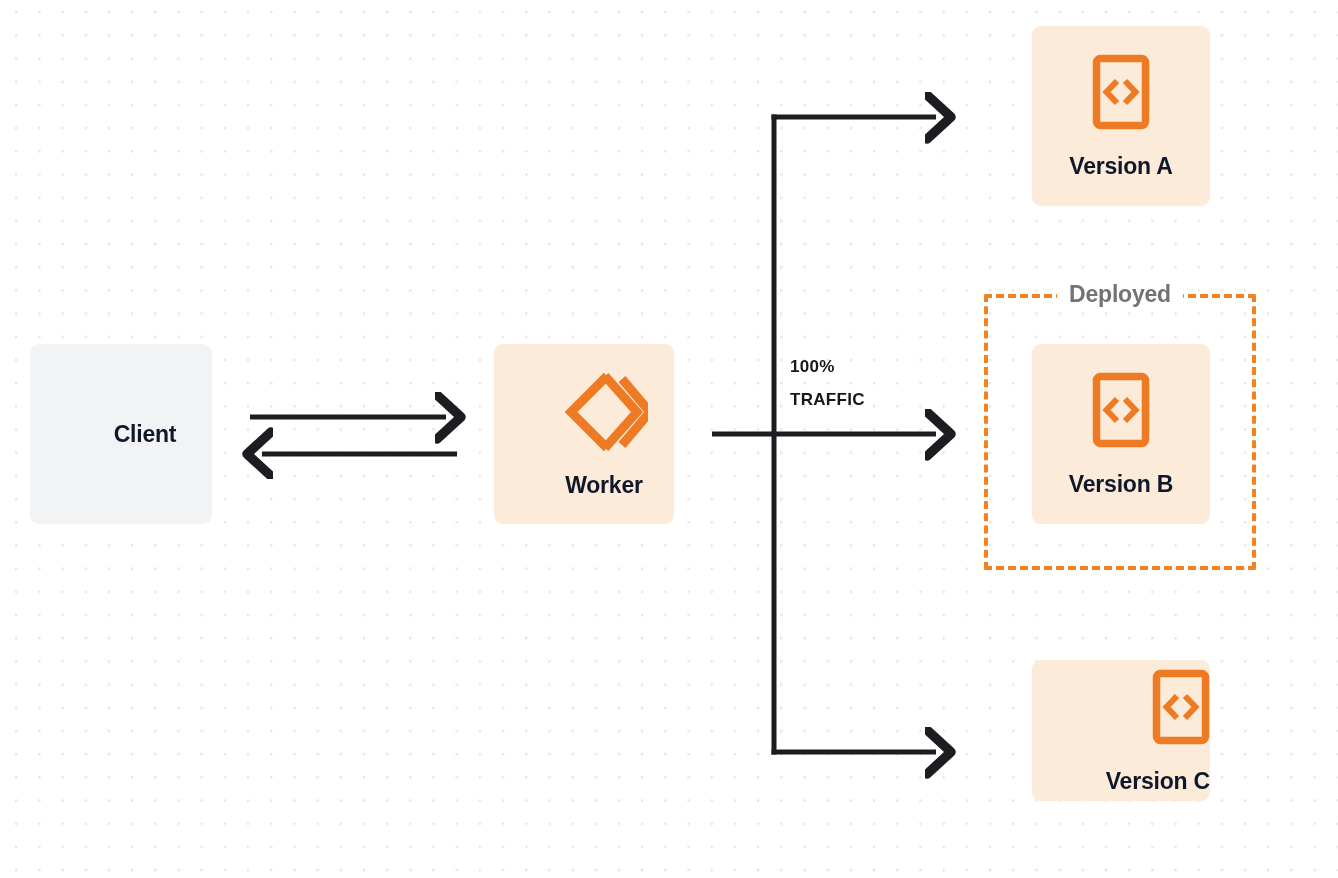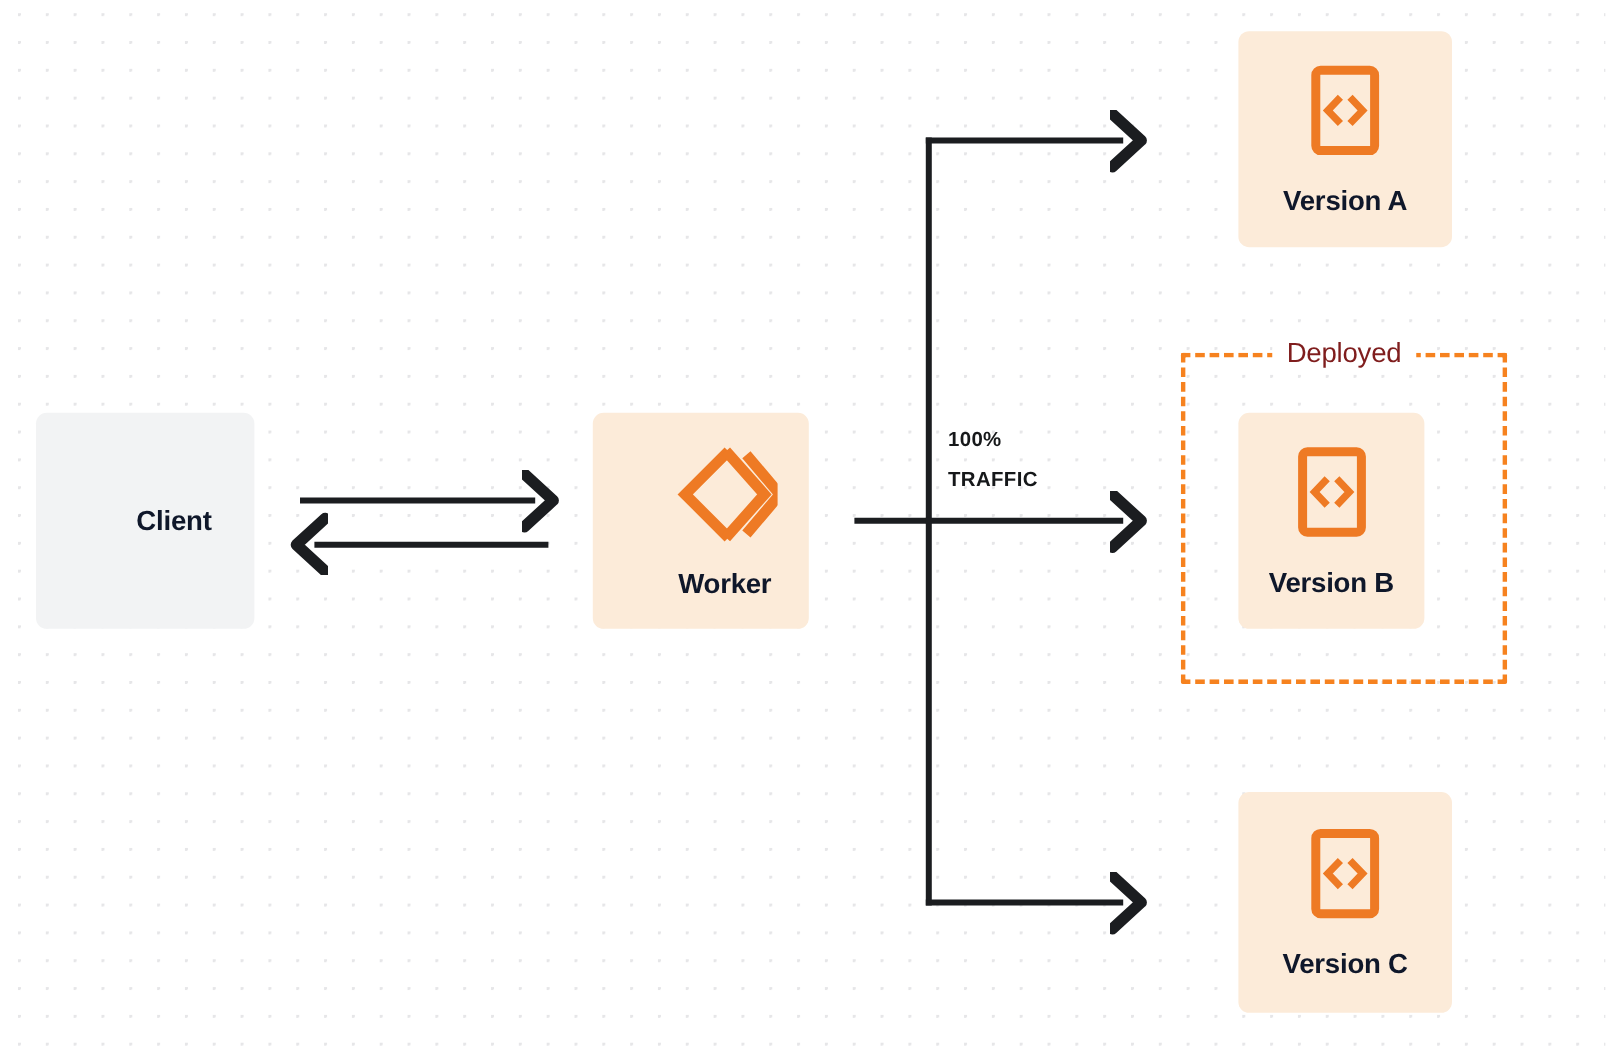--- a/index.html
+++ b/index.html
@@ -86,22 +86,22 @@
     border-radius: 2px;
   }
   .deployed-title {
     position: absolute;
     top: -16px;
     left: 50%;
     transform: translateX(-50%);
     background: #ffffff;
     padding: 0 12px;
     font-size: 23px;
-    font-weight: 400;
-    color: #7f1d1d;
+    font-weight: 700;
+    color: #737373;
     letter-spacing: -0.2px;
     line-height: 1.1;
     white-space: nowrap;
   }
 </style>
 </head>
 <body>
 
 <div id="canvas">
 
@@ -170,32 +170,32 @@
         <path d="M33 27 L43.5 38 L33 49" stroke="#ee7a24" stroke-width="6" stroke-linecap="butt" stroke-linejoin="miter" fill="none"></path>
       </svg>
     </span>
     <span class="node-label">Version A</span>
   </div>
 
   <div class="deployed-group" style="left:984px; top:294px; width:272px; height:276px;">
     <span class="deployed-title">Deployed</span>
   </div>
 
-  <div class="node node-orange" style="left:1032px; top:344px; width:155px; height:180px;">
+  <div class="node node-orange" style="left:1032px; top:344px; width:178px; height:180px;">
     <span class="node-icon">
       <svg width="58" height="76" viewBox="0 0 58 76" fill="none">
         <rect x="4.5" y="4.5" width="49" height="67" rx="4" ry="4" stroke="#ee7a24" stroke-width="7.5" fill="none"></rect>
         <path d="M25 27 L14.5 38 L25 49" stroke="#ee7a24" stroke-width="6" stroke-linecap="butt" stroke-linejoin="miter" fill="none"></path>
         <path d="M33 27 L43.5 38 L33 49" stroke="#ee7a24" stroke-width="6" stroke-linecap="butt" stroke-linejoin="miter" fill="none"></path>
       </svg>
     </span>
     <span class="node-label">Version B</span>
   </div>
 
-  <div class="node node-orange" style="left:1032px; top:660px; width:178px; height:184px;">
+  <div class="node node-orange" style="left:1032px; top:660px; width:178px; height:141px;align-items:flex-end;">
     <span class="node-icon">
       <svg width="58" height="76" viewBox="0 0 58 76" fill="none">
         <rect x="4.5" y="4.5" width="49" height="67" rx="4" ry="4" stroke="#ee7a24" stroke-width="7.5" fill="none"></rect>
         <path d="M25 27 L14.5 38 L25 49" stroke="#ee7a24" stroke-width="6" stroke-linecap="butt" stroke-linejoin="miter" fill="none"></path>
         <path d="M33 27 L43.5 38 L33 49" stroke="#ee7a24" stroke-width="6" stroke-linecap="butt" stroke-linejoin="miter" fill="none"></path>
       </svg>
     </span>
     <span class="node-label">Version C</span>
   </div>
 

